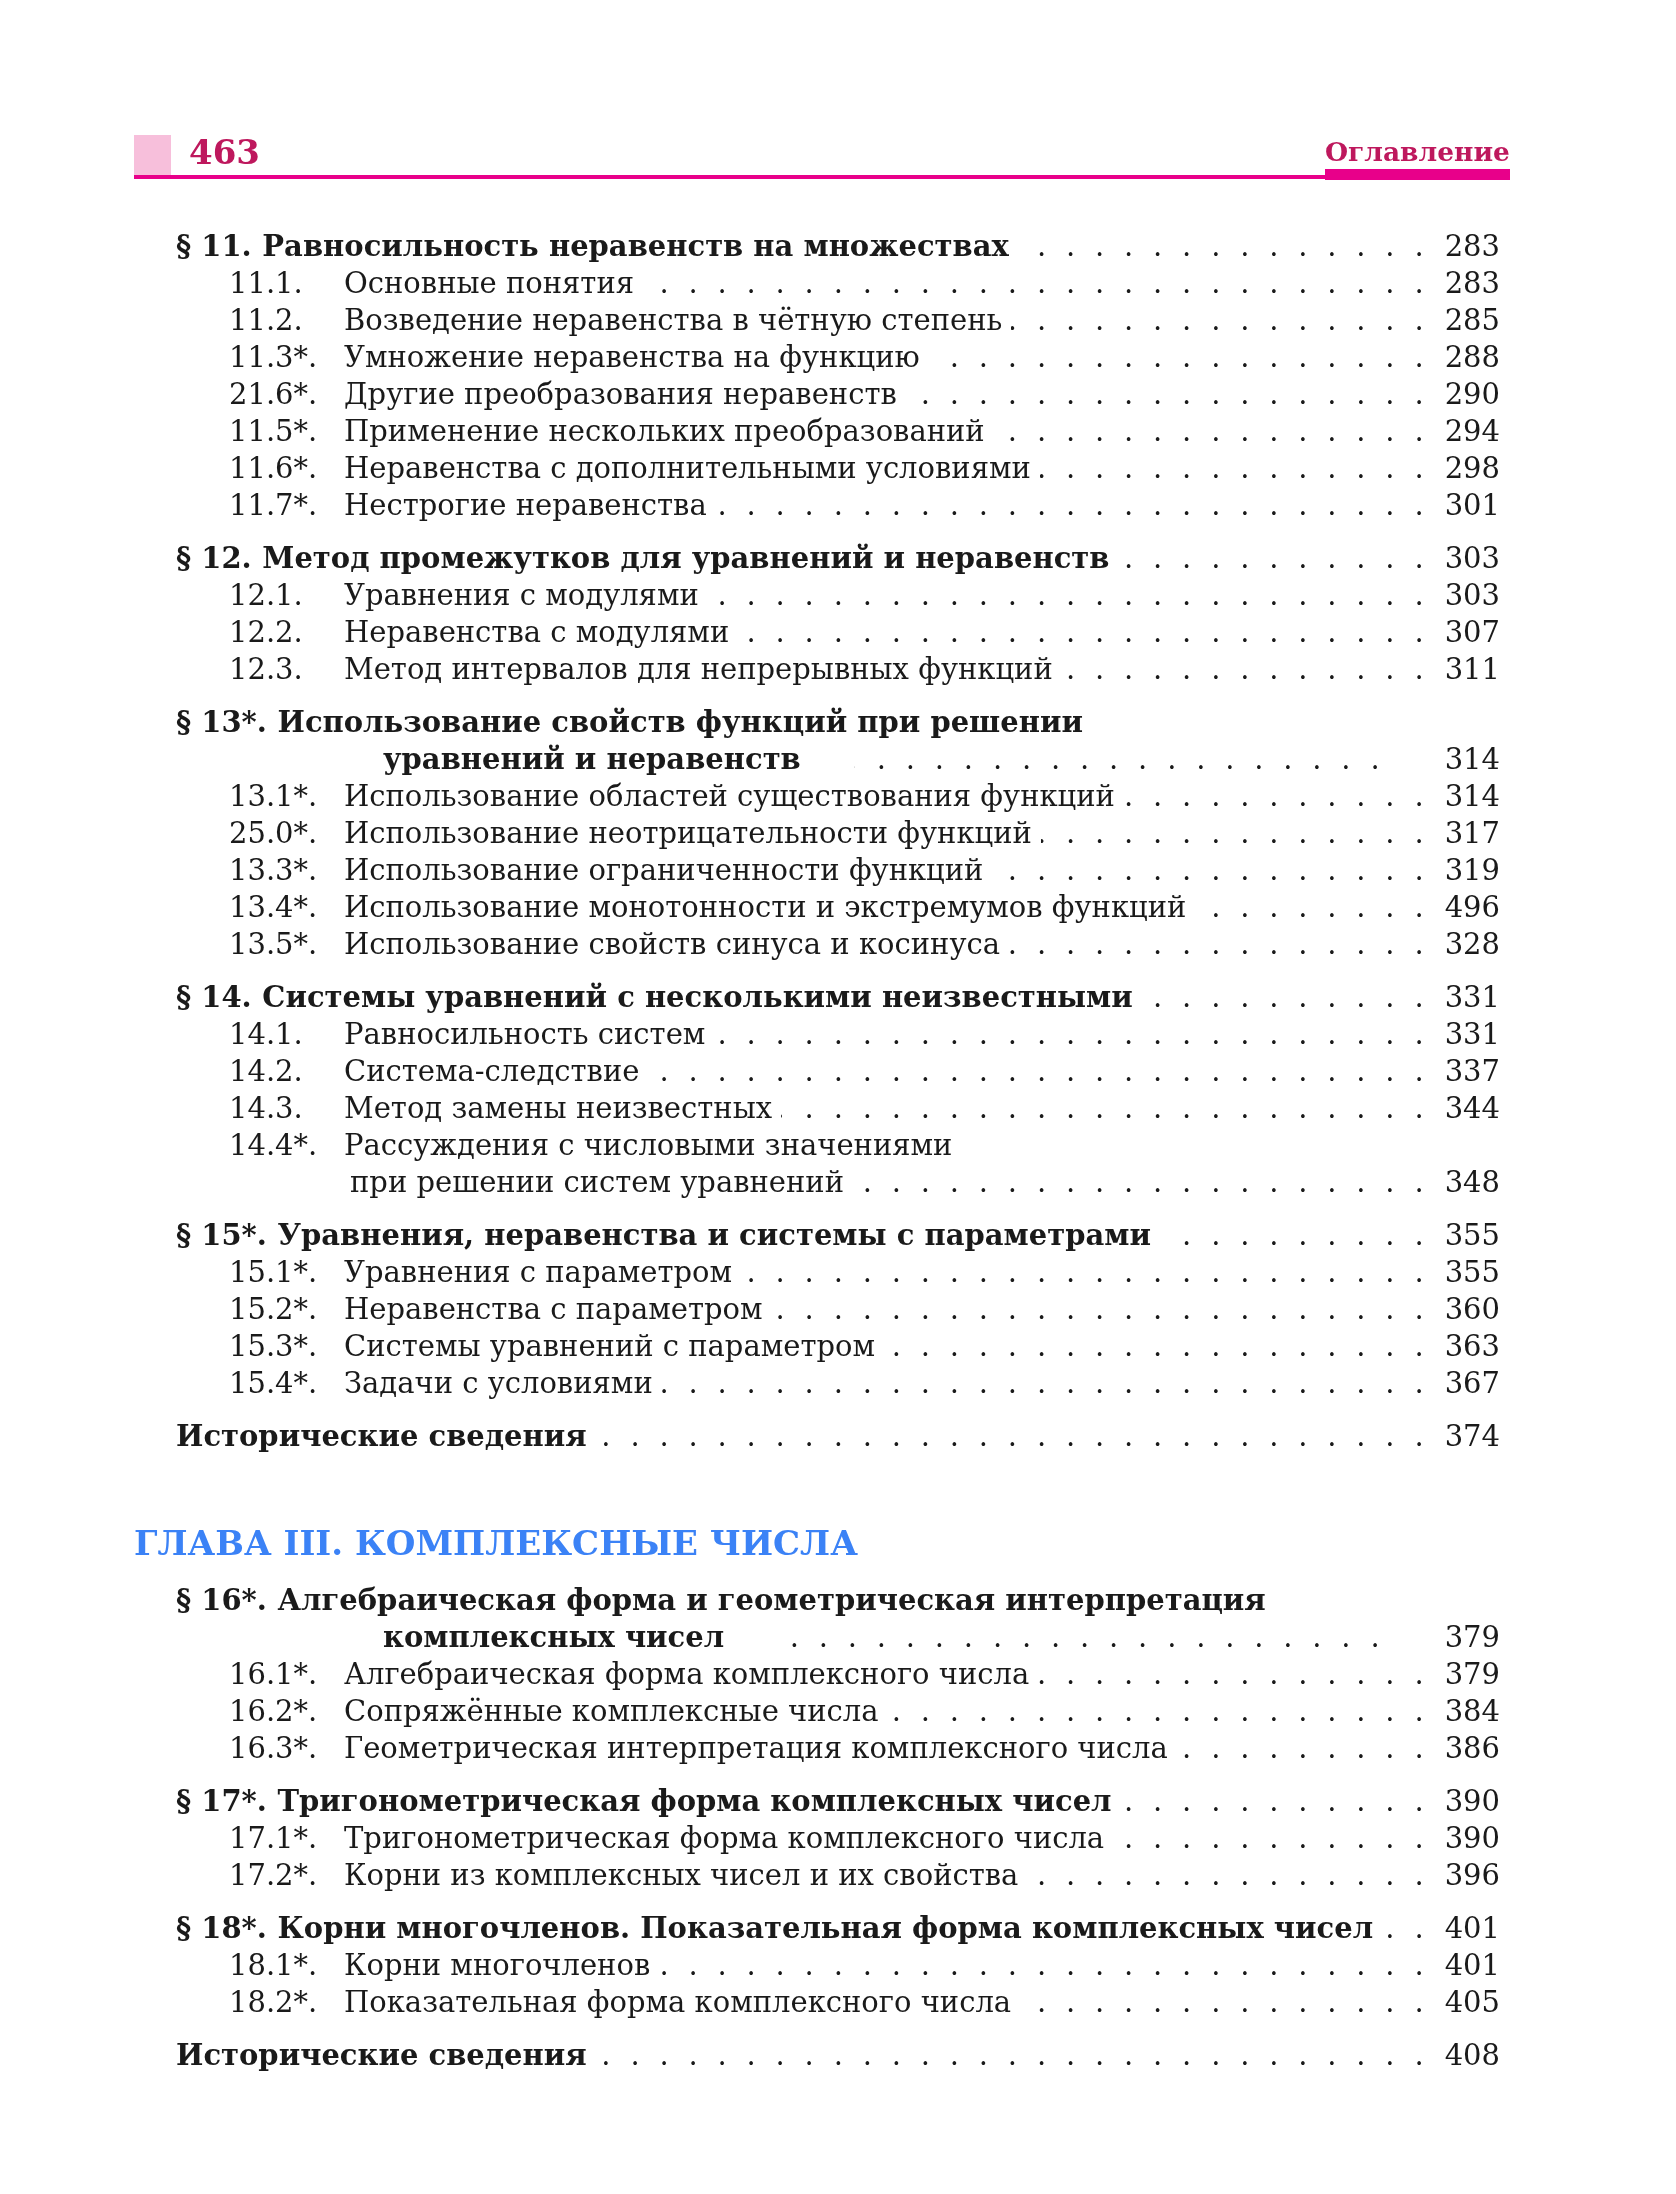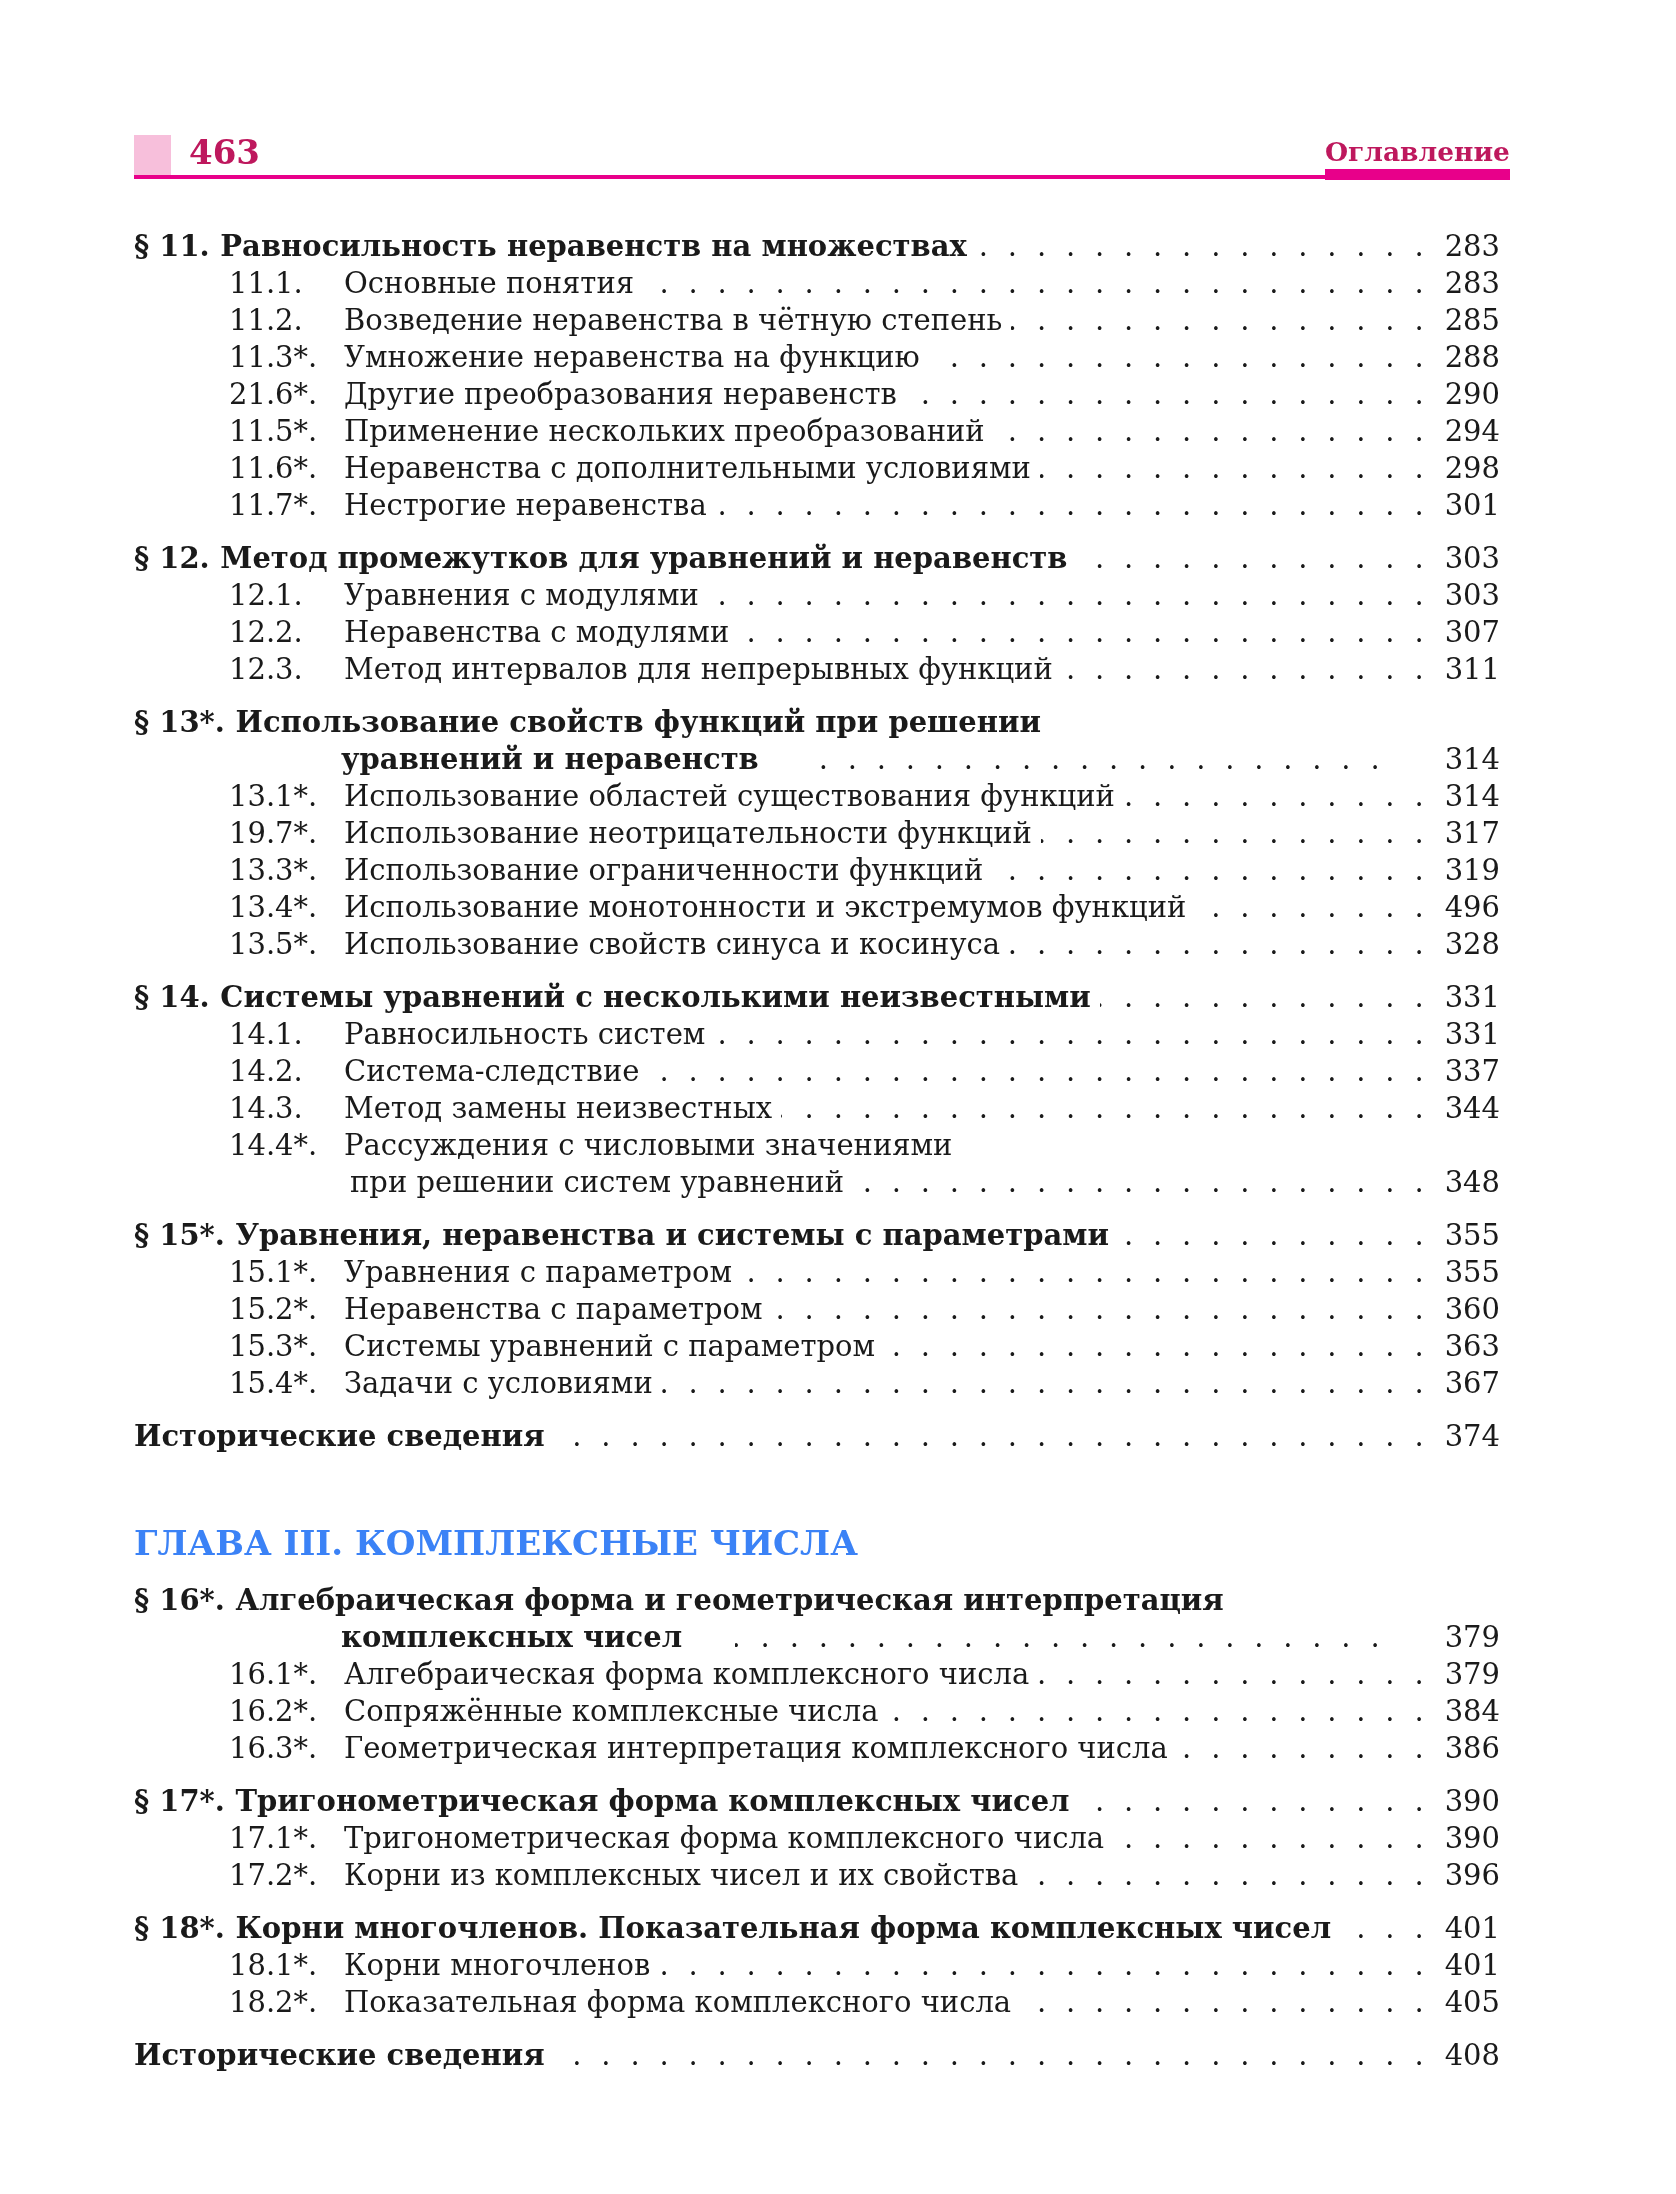--- a/index.html
+++ b/index.html
@@ -7,21 +7,21 @@
          font-family: "DejaVu Serif", "Liberation Serif", serif; color: #1a1a1a; }
   .header { position: absolute; left: 134px; top: 132px; width: 1376px; height: 46px; }
   .page-box { position: absolute; left: 0; top: 2.6px; width: 37px; height: 41px; background: #f7bfdb; }
   .page-num { position: absolute; left: 55px; top: 0; font-size: 34px; font-weight: bold; color: #be185d; font-family: "DejaVu Serif", serif; }
   .hdr-line { position: absolute; left: 0; top: 43px; width: 1376px; height: 4.4px; background: #e8008a; }
   .hdr-title { position: absolute; right: 0; top: 3.5px; font-size: 26.5px; font-weight: bold; color: #be185d; font-family: "DejaVu Serif", serif; }
   .hdr-tab { position: absolute; right: 0; top: 37px; width: 185px; height: 10.6px; background: #e8008a; }
 
   .toc { position: absolute; left: 134px; top: 228px; width: 1366px; }
   .row { display: flex; align-items: baseline; font-size: 29px; line-height: 37px; white-space: nowrap; }
-  .row.sec { font-weight: bold; }
+  .row.sec { font-weight: bold; margin-left: 42px; }
   .row.sub { padding-left: 95px; }
   .row.cont { padding-left: 207px; gap: 44px; }
   .row.cont-sub { padding-left: 216px; }
   .num { display: inline-block; width: 115px; }
   .sec .num { width: auto; margin-right: 10.6px; }
   .txt { }
   .dots { flex: 1; overflow: hidden; margin: 0 12.4px 0 8.8px; letter-spacing: 0; font-weight: normal; }
   .dots::before { content: ". . . . . . . . . . . . . . . . . . . . . . . . . . . . . . . . . . . . . . . . . . . . . . . . . . . . . . . . . . . . . . . . . . . . . . . . . ."; white-space: nowrap; word-spacing: 10.6px; direction: rtl; display: block; text-align: right; }
   .pg { width: 64px; text-align: right; font-weight: normal; }
   .sec .pg { font-weight: normal; }
@@ -127,21 +127,21 @@
     <span class="dots"></span>
     <span class="pg">314</span>
   </div>
   <div class="row sub">
       <span class="num">13.1*.</span>
       <span class="txt">Использование областей существования функций</span>
       <span class="dots"></span>
       <span class="pg">314</span>
     </div>
   <div class="row sub">
-      <span class="num">19.7*.</span>
+      <span class="num">25.0*.</span>
       <span class="txt">Использование неотрицательности функций</span>
       <span class="dots"></span>
       <span class="pg">317</span>
     </div>
   <div class="row sub">
       <span class="num">13.3*.</span>
       <span class="txt">Использование ограниченности функций</span>
       <span class="dots"></span>
       <span class="pg">319</span>
     </div>

